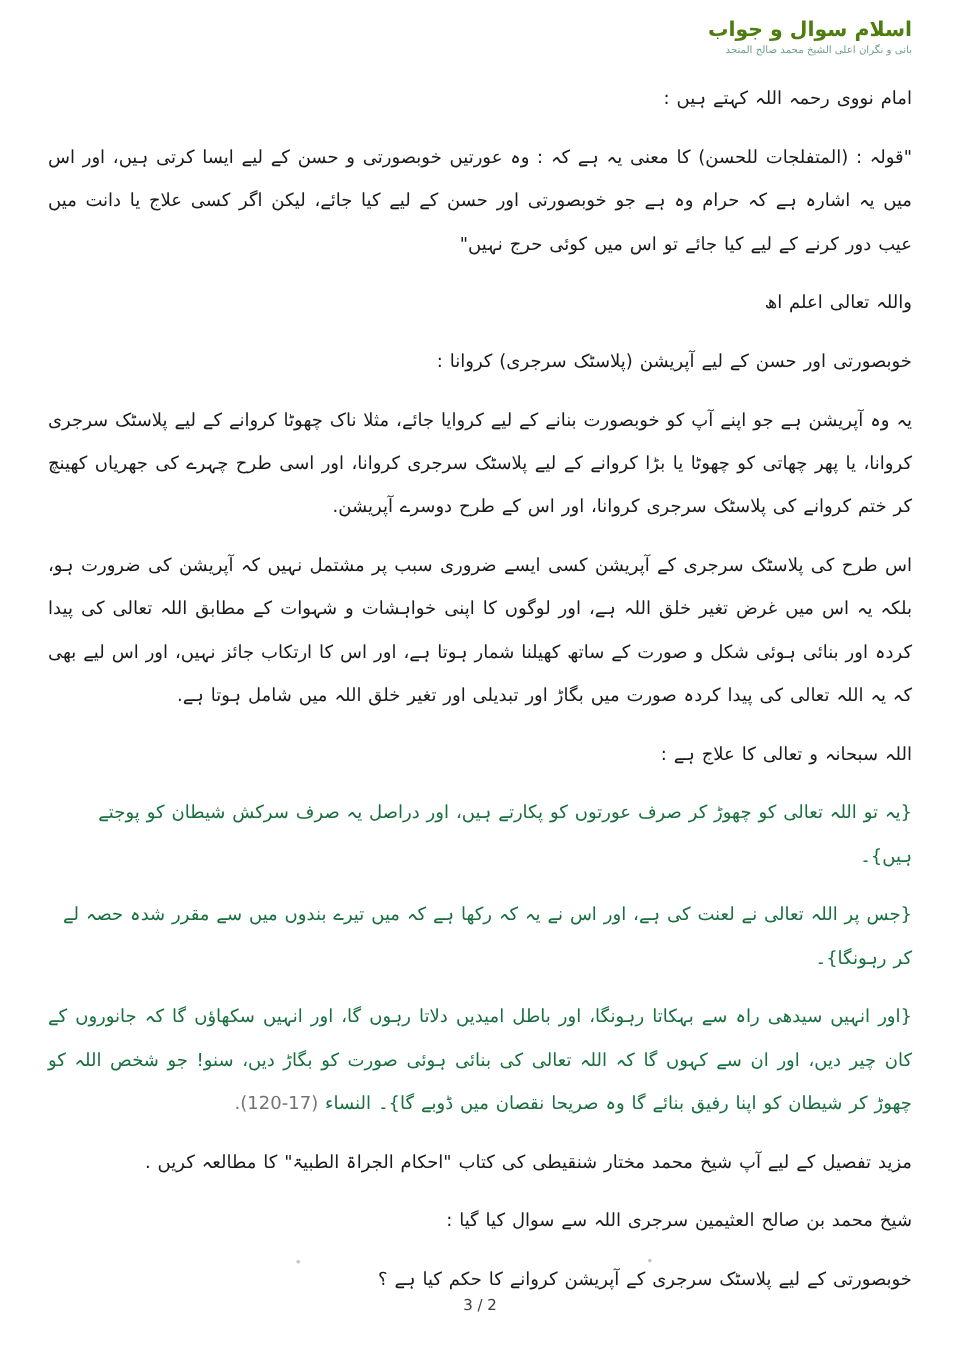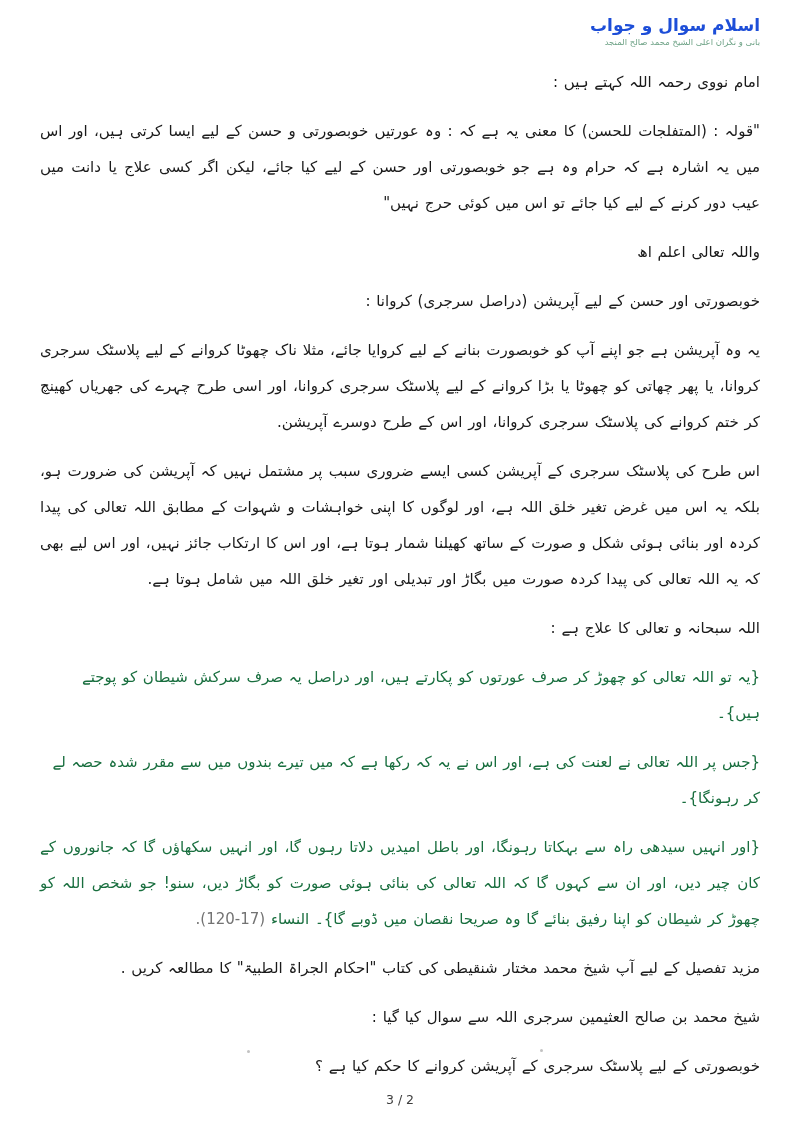--- a/index.html
+++ b/index.html
@@ -18,21 +18,21 @@
     background: #ffffff;
     position: relative;
   }
   
   .header {
     padding: 14px 40px 0 40px;
     text-align: right;
     direction: rtl;
   }
   .logo-title {
-    color: #1d4ed8;
+    color: #4d7c0f;
     font-size: 17px;
     font-weight: bold;
     line-height: 22px;
     letter-spacing: 1px;
   }
   .logo-subtitle {
     color: #6fa387;
     font-size: 8.5px;
     line-height: 12px;
   }
@@ -58,21 +58,21 @@
     border-radius: 50%;
     background: #9a9a9a;
     opacity: 0.6;
   }
   .dot-a { left: 247px; top: 1050px; }
   .dot-b { left: 540px; top: 1049px; }
   
   .footer {
     position: absolute;
     left: 0;
-    bottom: 24px;
+    bottom: 36px;
     width: 100%;
     text-align: center;
     font-size: 12.5px;
     color: #3d3d3d;
     direction: ltr;
   }
 </style>
 </head>
 <body>
 
@@ -85,21 +85,21 @@
 
   <div class="content">
 
     <div class="block">امام نووی رحمہ اللہ کہتے ہیں :</div>
 
     <div class="block para">"قولہ : (المتفلجات للحسن) کا معنی یہ ہے کہ : وہ عورتیں خوبصورتی و حسن کے لیے ایسا کرتی ہیں، اور اس میں یہ اشارہ ہے کہ حرام وہ ہے جو خوبصورتی اور حسن کے لیے کیا جائے، لیکن اگر کسی علاج یا دانت میں عیب دور کرنے کے لیے کیا جائے تو اس میں کوئی حرج نہیں"</div>
 
     <div class="block">واللہ تعالی اعلم اھ</div>
 
 
-    <div class="block">خوبصورتی اور حسن کے لیے آپریشن (دراصل سرجری) کروانا :</div>
+    <div class="block">خوبصورتی اور حسن کے لیے آپریشن (پلاسٹک سرجری) کروانا :</div>
 
     <div class="block para">یہ وہ آپریشن ہے جو اپنے آپ کو خوبصورت بنانے کے لیے کروایا جائے، مثلا ناک چھوٹا کروانے کے لیے پلاسٹک سرجری کروانا، یا پھر چھاتی کو چھوٹا یا بڑا کروانے کے لیے پلاسٹک سرجری کروانا، اور اسی طرح چہرے کی جھریاں کھینچ کر ختم کروانے کی پلاسٹک سرجری کروانا، اور اس کے طرح دوسرے آپریشن.</div>
 
     <div class="block para">اس طرح کی پلاسٹک سرجری کے آپریشن کسی ایسے ضروری سبب پر مشتمل نہیں کہ آپریشن کی ضرورت ہو، بلکہ یہ اس میں غرض تغیر خلق اللہ ہے، اور لوگوں کا اپنی خواہشات و شہوات کے مطابق اللہ تعالی کی پیدا کردہ اور بنائی ہوئی شکل و صورت کے ساتھ کھیلنا شمار ہوتا ہے، اور اس کا ارتکاب جائز نہیں، اور اس لیے بھی کہ یہ اللہ تعالی کی پیدا کردہ صورت میں بگاڑ اور تبدیلی اور تغیر خلق اللہ میں شامل ہوتا ہے.</div>
 
     <div class="block">اللہ سبحانہ و تعالی کا علاج ہے :</div>
 
     <div class="block quran">{یہ تو اللہ تعالی کو چھوڑ کر صرف عورتوں کو پکارتے ہیں، اور دراصل یہ صرف سرکش شیطان کو پوجتے ہیں}۔</div>
 
     <div class="block quran">{جس پر اللہ تعالی نے لعنت کی ہے، اور اس نے یہ کہ رکھا ہے کہ میں تیرے بندوں میں سے مقرر شدہ حصہ لے کر رہونگا}۔</div>

